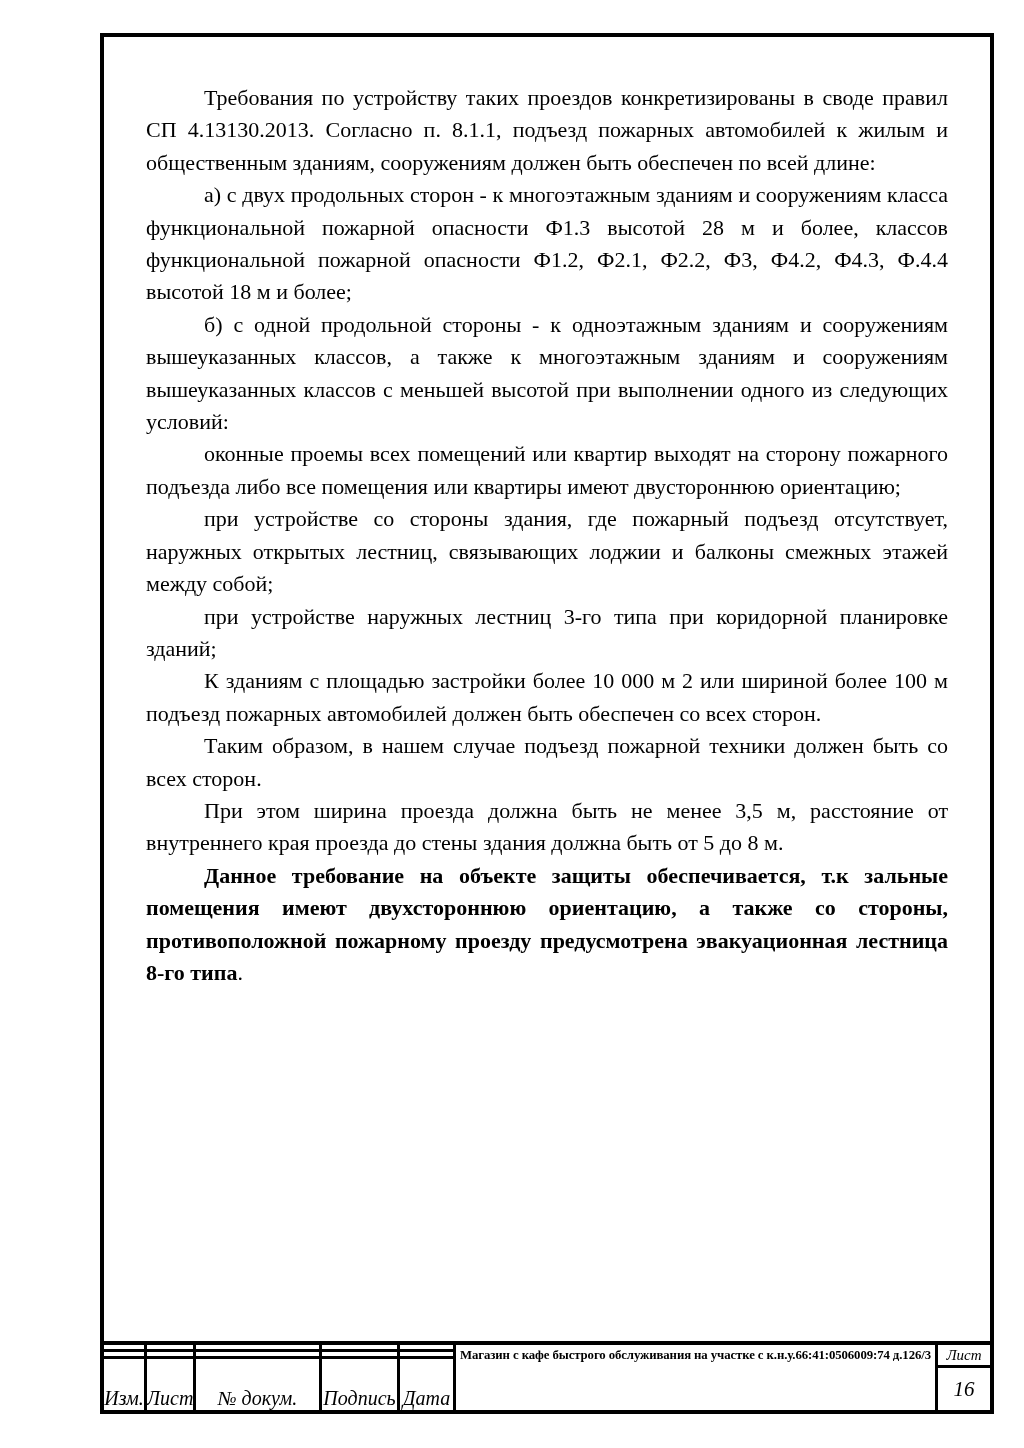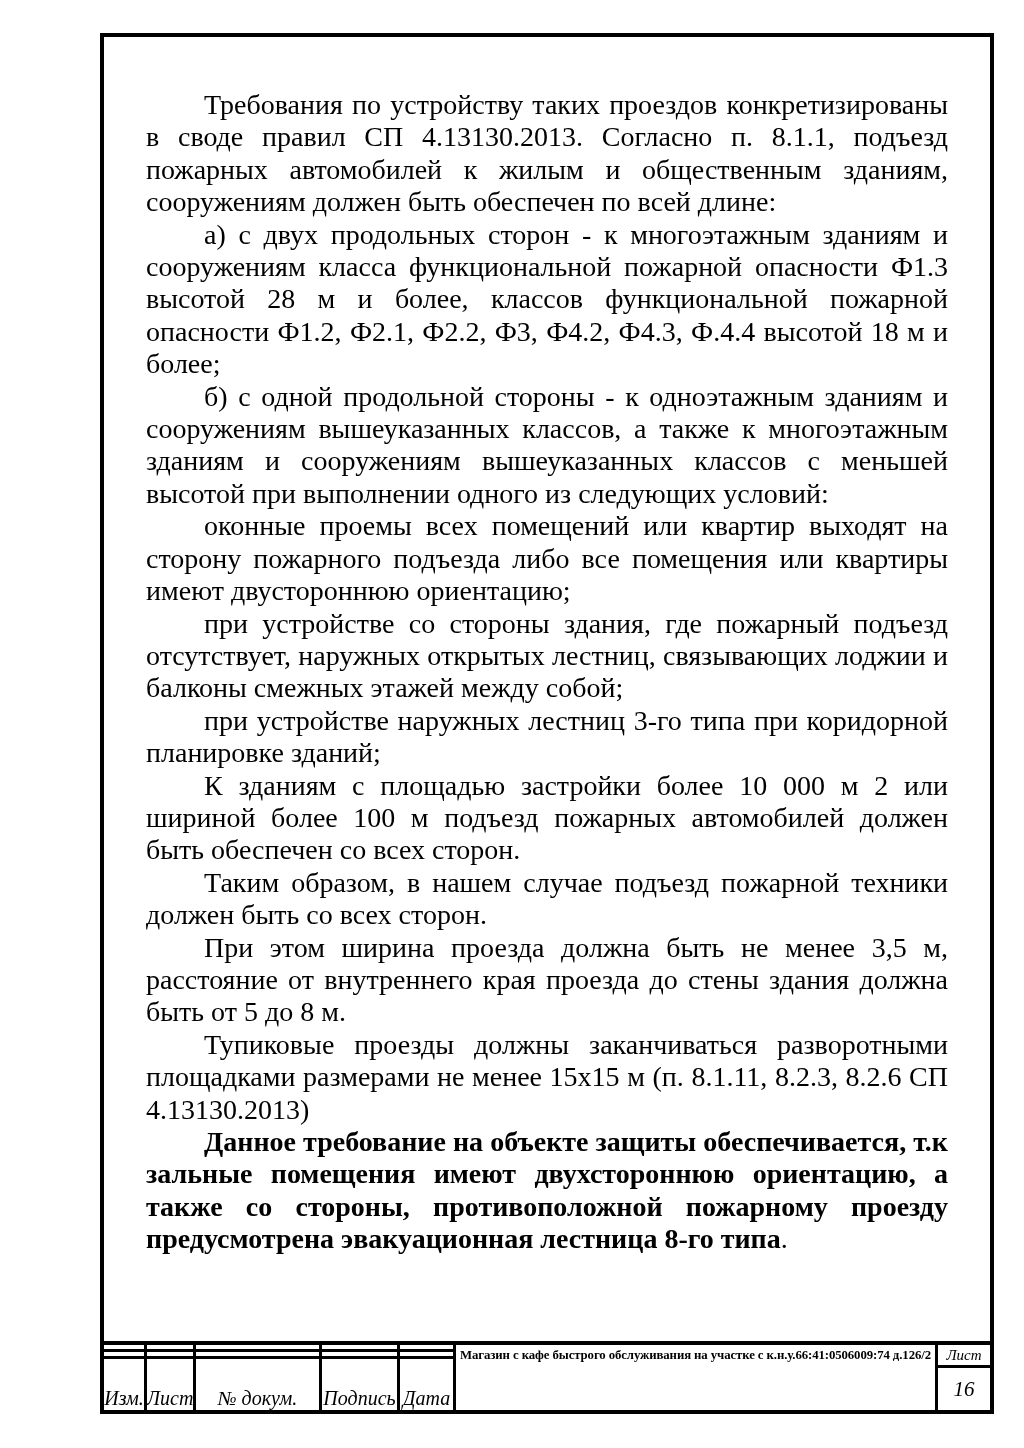--- a/index.html
+++ b/index.html
@@ -18,23 +18,23 @@
     left: 100px; top: 33px;
     width: 894px; height: 1308px;
     box-sizing: border-box;
     border: 4px solid #000;
     border-bottom: none;
   }
 
   
   .content {
     position: absolute;
-    left: 42px; top: 52px;
+    left: 42px; top: 45px;
     width: 802px;
-    font-size: 28px;
+    font-size: 22px;
     line-height: 32.4px;
     text-align: justify;
   }
   .content p { margin: 0; text-indent: 58px; }
   .content p.bold { font-weight: 700; }
   .content p.bold .tail { font-weight: 400; }
 
   
   .titleblock {
     position: absolute;
@@ -95,21 +95,20 @@
   <div class="content">
     <p>Требования по устройству таких проездов конкретизированы в своде правил СП 4.13130.2013. Согласно п. 8.1.1, подъезд пожарных автомобилей к жилым и общественным зданиям, сооружениям должен быть обеспечен по всей длине:</p>
     <p>а) с двух продольных сторон - к многоэтажным зданиям и сооружениям класса функциональной пожарной опасности Ф1.3 высотой 28 м и более, классов функциональной пожарной опасности Ф1.2, Ф2.1, Ф2.2, Ф3, Ф4.2, Ф4.3, Ф.4.4 высотой 18 м и более;</p>
     <p>б) с одной продольной стороны - к одноэтажным зданиям и сооружениям вышеуказанных классов, а также к многоэтажным зданиям и сооружениям вышеуказанных классов с меньшей высотой при выполнении одного из следующих условий:</p>
     <p>оконные проемы всех помещений или квартир выходят на сторону пожарного подъезда либо все помещения или квартиры имеют двустороннюю ориентацию;</p>
     <p>при устройстве со стороны здания, где пожарный подъезд отсутствует, наружных открытых лестниц, связывающих лоджии и балконы смежных этажей между собой;</p>
     <p>при устройстве наружных лестниц 3-го типа при коридорной планировке зданий;</p>
     <p>К зданиям с площадью застройки более 10 000 м 2 или шириной более 100 м подъезд пожарных автомобилей должен быть обеспечен со всех сторон.</p>
     <p>Таким образом, в нашем случае подъезд пожарной техники должен быть со всех сторон.</p>
     <p>При этом ширина проезда должна быть не менее 3,5 м, расстояние от внутреннего края проезда до стены здания должна быть от 5 до 8 м.</p>
-    <p>Тупиковые проезды должны заканчиваться разворотными площадками размерами не менее 15х15 м (п. 8.1.11, 8.2.3, 8.2.6 СП 4.13130.2013)</p>
     <p class="bold"><span>Данное требование на объекте защиты обеспечивается, т.к зальные помещения имеют двухстороннюю ориентацию, а также со стороны, противоположной пожарному проезду предусмотрена эвакуационная лестница 8-го типа</span><span class="tail">.</span></p>
   </div>
 </div>
 
 <div class="titleblock">
   <div class="tb-col c-izm">
     <div class="tb-cell"></div>
     <div class="tb-cell r2"></div>
     <div class="tb-label">Изм.</div>
   </div>
@@ -127,19 +126,19 @@
     <div class="tb-cell"></div>
     <div class="tb-cell r2"></div>
     <div class="tb-label">Подпись</div>
   </div>
   <div class="tb-col c-data">
     <div class="tb-cell"></div>
     <div class="tb-cell r2"></div>
     <div class="tb-label">Дата</div>
   </div>
   <div class="tb-col c-title">
-    <div class="tb-doc-title">Магазин с кафе быстрого обслуживания на участке с к.н.у.66:41:0506009:74 д.126/2</div>
+    <div class="tb-doc-title">Магазин с кафе быстрого обслуживания на участке с к.н.у.66:41:0506009:74 д.126/3</div>
   </div>
   <div class="tb-col c-sheet last">
     <div class="tb-sheet-head">Лист</div>
     <div class="tb-sheet-num">16</div>
   </div>
 </div>
 
 </body></html>

